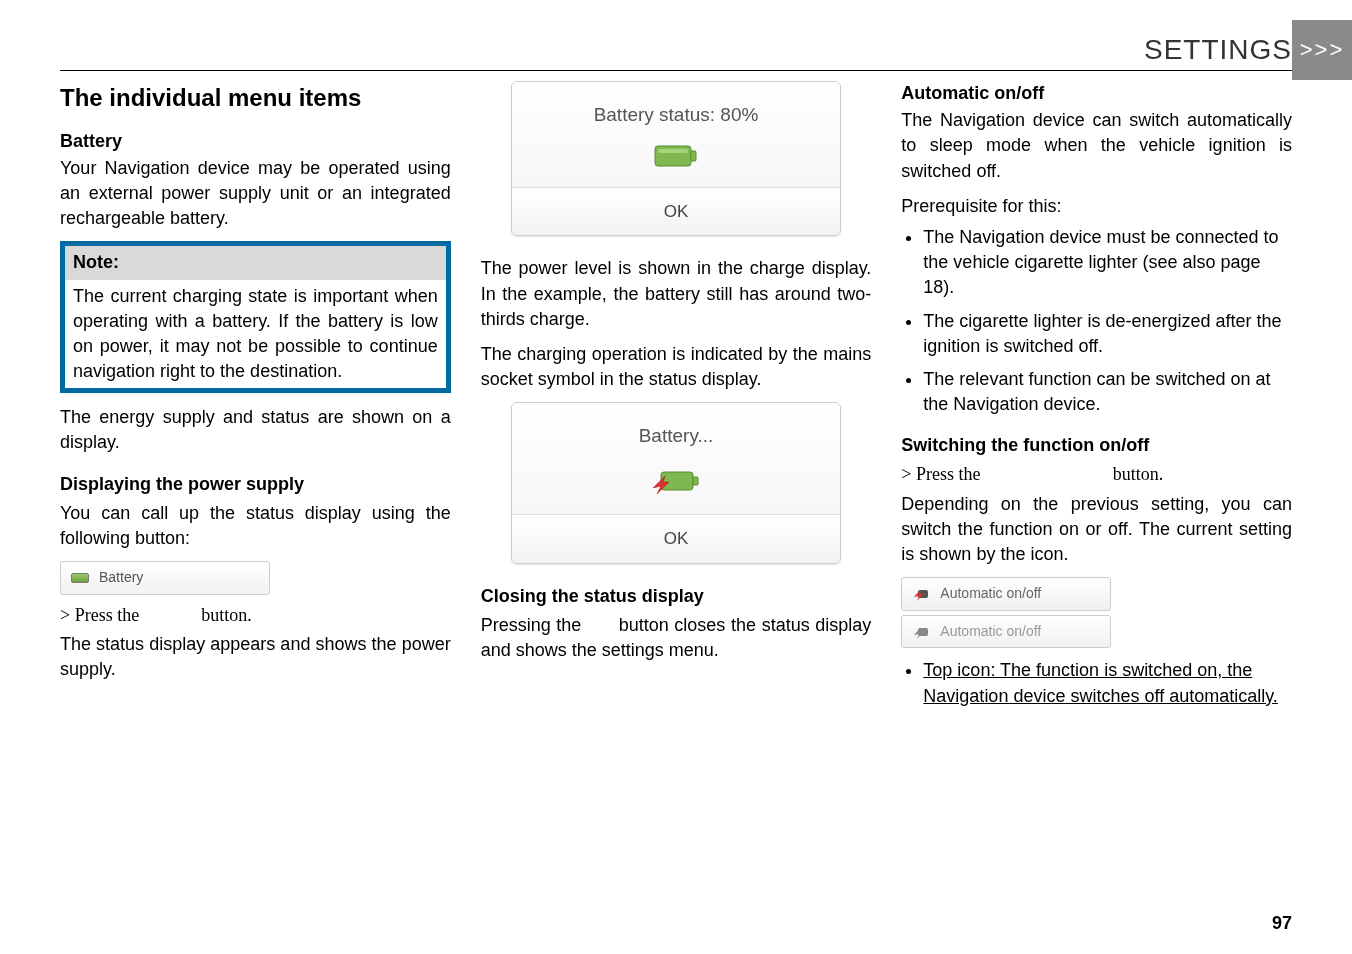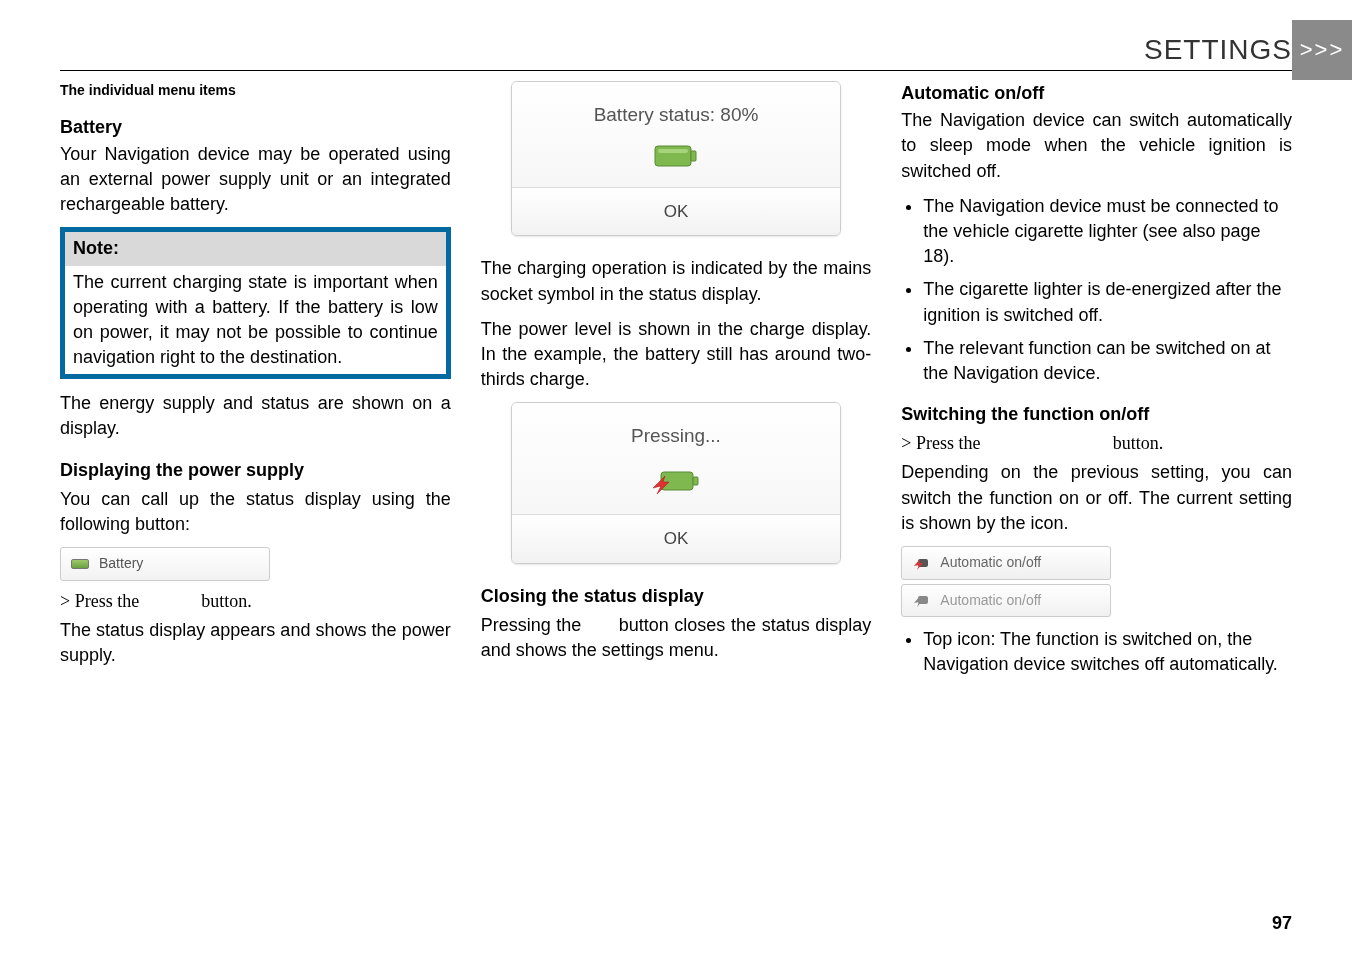--- a/index.html
+++ b/index.html
@@ -49,21 +49,21 @@
     .columns {
       display: flex;
       gap: 30px;
     }
     .col {
       flex: 1;
       font-size: 18px;
       line-height: 1.4;
     }
     .section-title {
-      font-size: 14px;
+      font-size: 24px;
       font-weight: bold;
       font-family: Arial, Helvetica, sans-serif;
       margin-bottom: 14px;
       font-stretch: condensed;
     }
     .subhead-bold {
       font-weight: bold;
       font-size: 18px;
       margin-bottom: 2px;
       font-stretch: condensed;
@@ -228,46 +228,47 @@
             <svg width="44" height="26">
                 <rect x="1" y="3" width="36" height="20" rx="3" fill="#7fb84e" stroke="#5a8a35" stroke-width="1"></rect>
                 <rect x="37" y="8" width="5" height="10" rx="1" fill="#7fb84e" stroke="#5a8a35"></rect>
                 <rect x="4" y="6" width="30" height="4" fill="#a5d47a" rx="2"></rect>
               </svg>
           </div>
         </div>
         <div class="ok-row">OK</div>
       </div>
 
+      <div class="para">The power level is shown in the charge display. In the example, the battery still has around two-thirds charge.</div>
       <div class="para">The charging operation is indicated by the mains socket symbol in the status display.</div>
-      <div class="para">The power level is shown in the charge display. In the example, the battery still has around two-thirds charge.</div>
 
       <div class="dialog-card">
         <div class="dialog-top">
-          <div class="dialog-title">Pressing...</div>
+          <div class="dialog-title">Battery...</div>
           <div class="battery-icon-lg">
             <svg width="54" height="32">
               <rect x="12" y="8" width="32" height="18" rx="3" fill="#7fb84e" stroke="#5a8a35"></rect>
               <rect x="44" y="13" width="5" height="8" rx="1" fill="#7fb84e" stroke="#5a8a35"></rect>
               <path d="M4 24 L16 12 L14 18 L20 18 L8 30 L12 22 Z" fill="#d33" stroke="#a11" stroke-width="0.5"></path>
             </svg>
           </div>
         </div>
         <div class="ok-row">OK</div>
       </div>
 
       <div class="subhead">Closing the status display</div>
       <div class="para">
         <span>Pressing the </span><span style="visibility:hidden">OK</span><span> button closes the status display and shows the settings menu.</span>
       </div>
     </div>
 
     <div class="col">
       <div class="subhead-bold">Automatic on/off</div>
       <div class="para">The Navigation device can switch automatically to sleep mode when the vehicle ignition is switched off.</div>
+      <div>Prerequisite for this:</div>
 
       <ul class="bullets">
         <li>The Navigation device must be connected to the vehicle cigarette lighter (see also page 18).</li>
         <li>The cigarette lighter is de-energized after the ignition is switched off.</li>
         <li>The relevant function can be switched on at the Navigation device.</li>
       </ul>
 
       <div class="subhead">Switching the function on/off</div>
       <div class="press-line">
         <span>&gt; Press the </span><span style="visibility:hidden">Automatic on/off</span><span> button.</span>
@@ -286,21 +287,21 @@
       <div class="auto-btn disabled plug-colored-off">
         <span class="plug-colored">
           <svg viewBox="0 0 18 14">
               <rect x="6" y="3" width="10" height="8" rx="2" fill="#888"></rect>
               <path class="bolt" d="M2 10 L8 3 L7 7 L11 7 L5 14 L7 9 Z"></path>
             </svg>
         </span>
         <span>Automatic on/off</span>
       </div>
 
-      <ul class="bullets" style="margin-top:10px;">
+      <ul class="bullets" style="margin-top:10px;text-decoration:underline;">
         <li>Top icon: The function is switched on, the Navigation device switches off automatically.</li>
       </ul>
     </div>
 
   </div>
 
   <div class="page-num">97</div>
 </div>
 
 </body></html>

